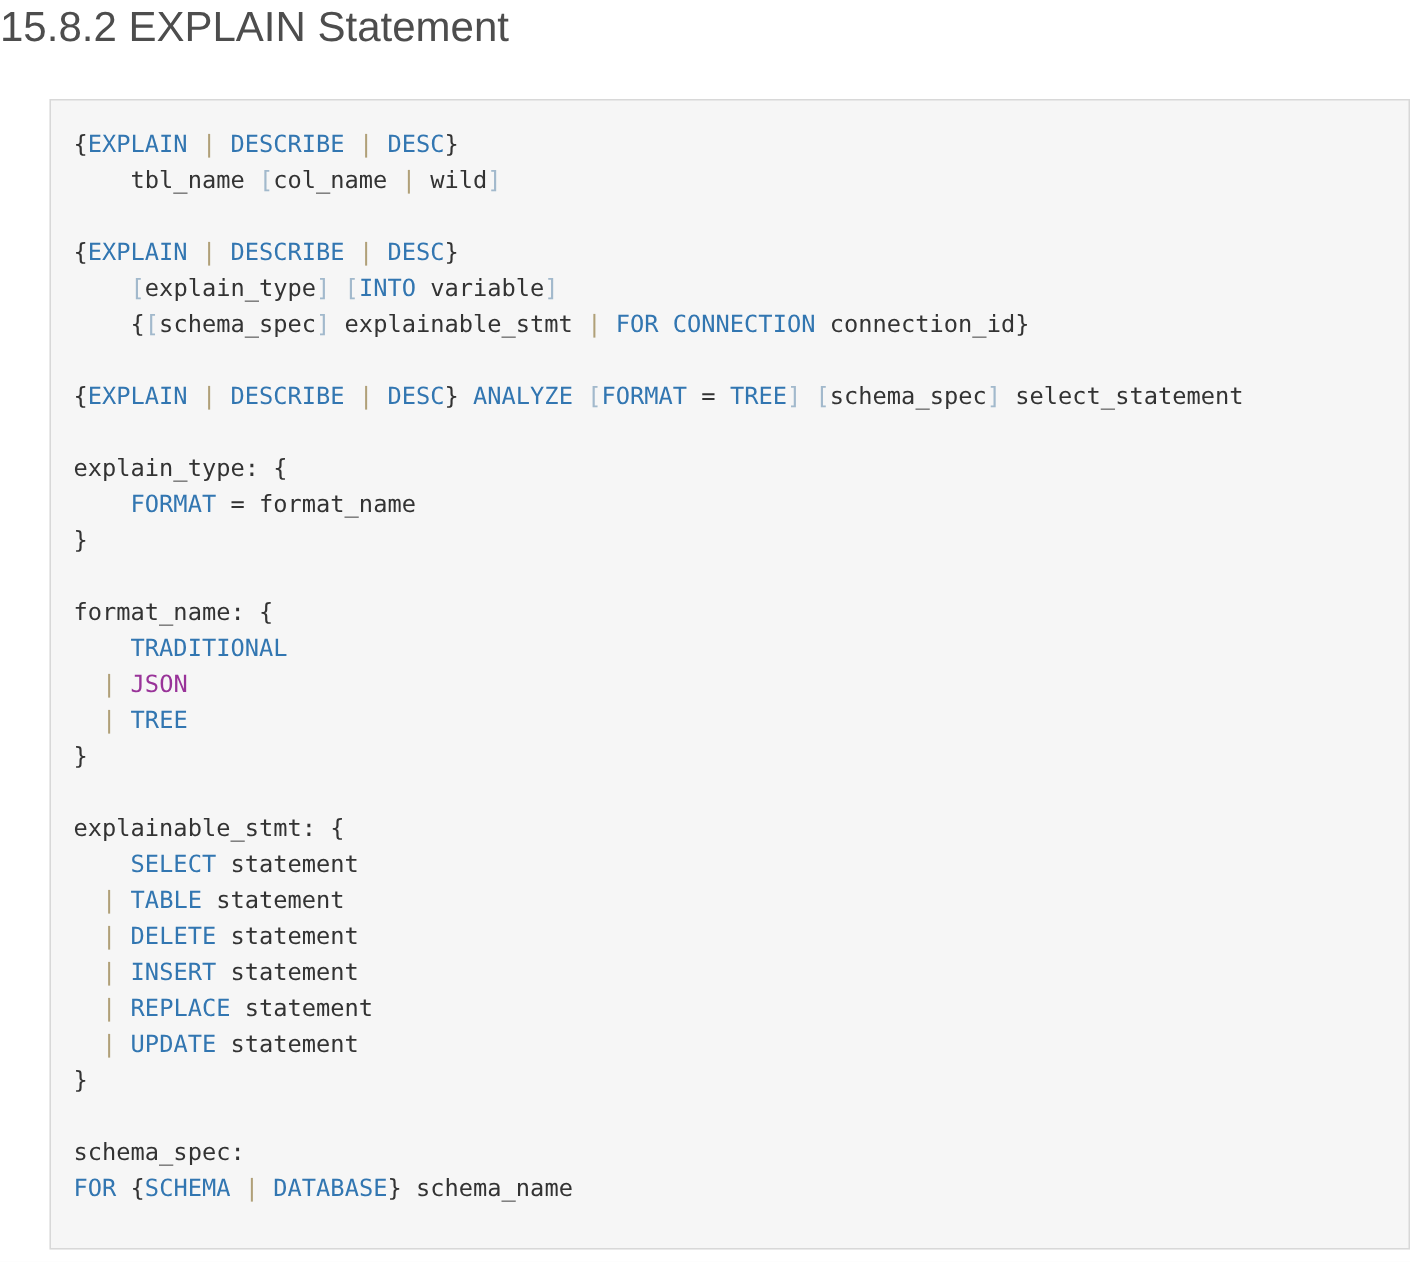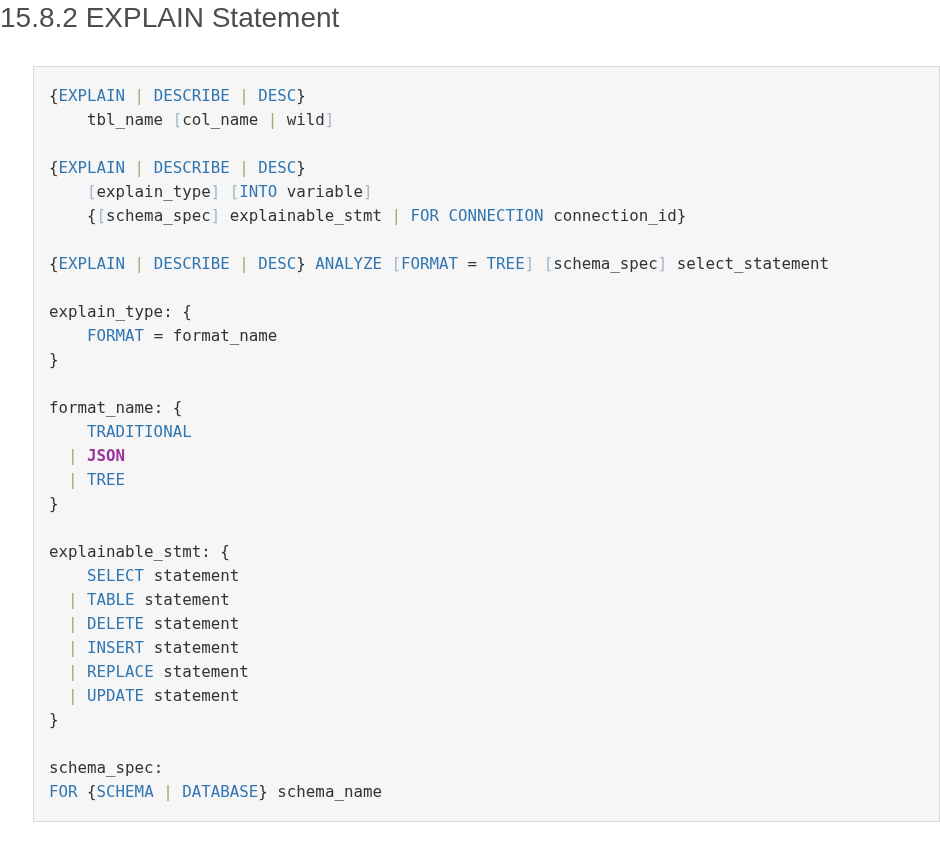--- a/index.html
+++ b/index.html
@@ -36,31 +36,31 @@
     letter-spacing: 0;
     white-space: nowrap;
   }
   pre.codeblock {
     position: absolute;
     left: 33px;
     top: 66px;
     right: 0;
     background: var(--code_bg);
     border: 1px solid var(--code_border);
-    padding: 17px 14px 17px 15px;
+    padding: 17px 14px 28px 15px;
     font-family: "DejaVu Sans Mono", monospace;
     font-size: 15.8px;
     line-height: 24px;
     color: var(--plain);
     white-space: pre;
     overflow: hidden;
   }
   .line { height: 24px; }
   .k { color: var(--keyword); }
-  .l { color: var(--literal); font-weight: bold; }
+  .l { color: var(--literal); }
   .v { color: var(--plain); }
   .p { color: var(--plain); }
   .i { color: var(--pipe); }
   .b { color: var(--bracket); }
 </style>
 </head>
 <body>
 
 <div class="page">
   <h1 class="title">15.8.2 EXPLAIN Statement</h1>

